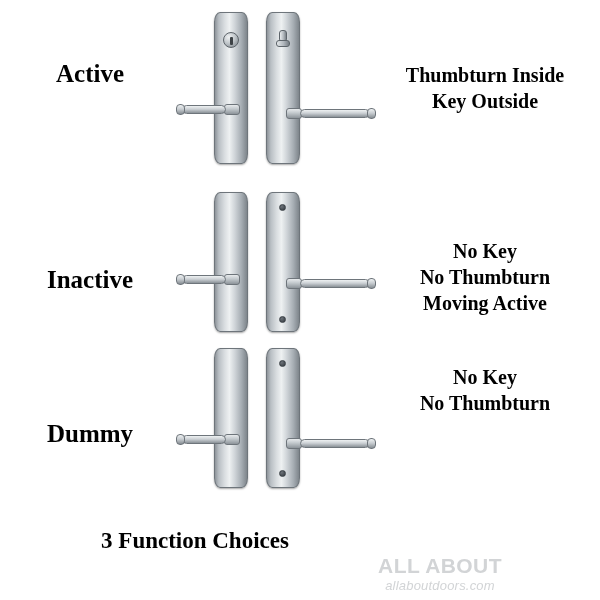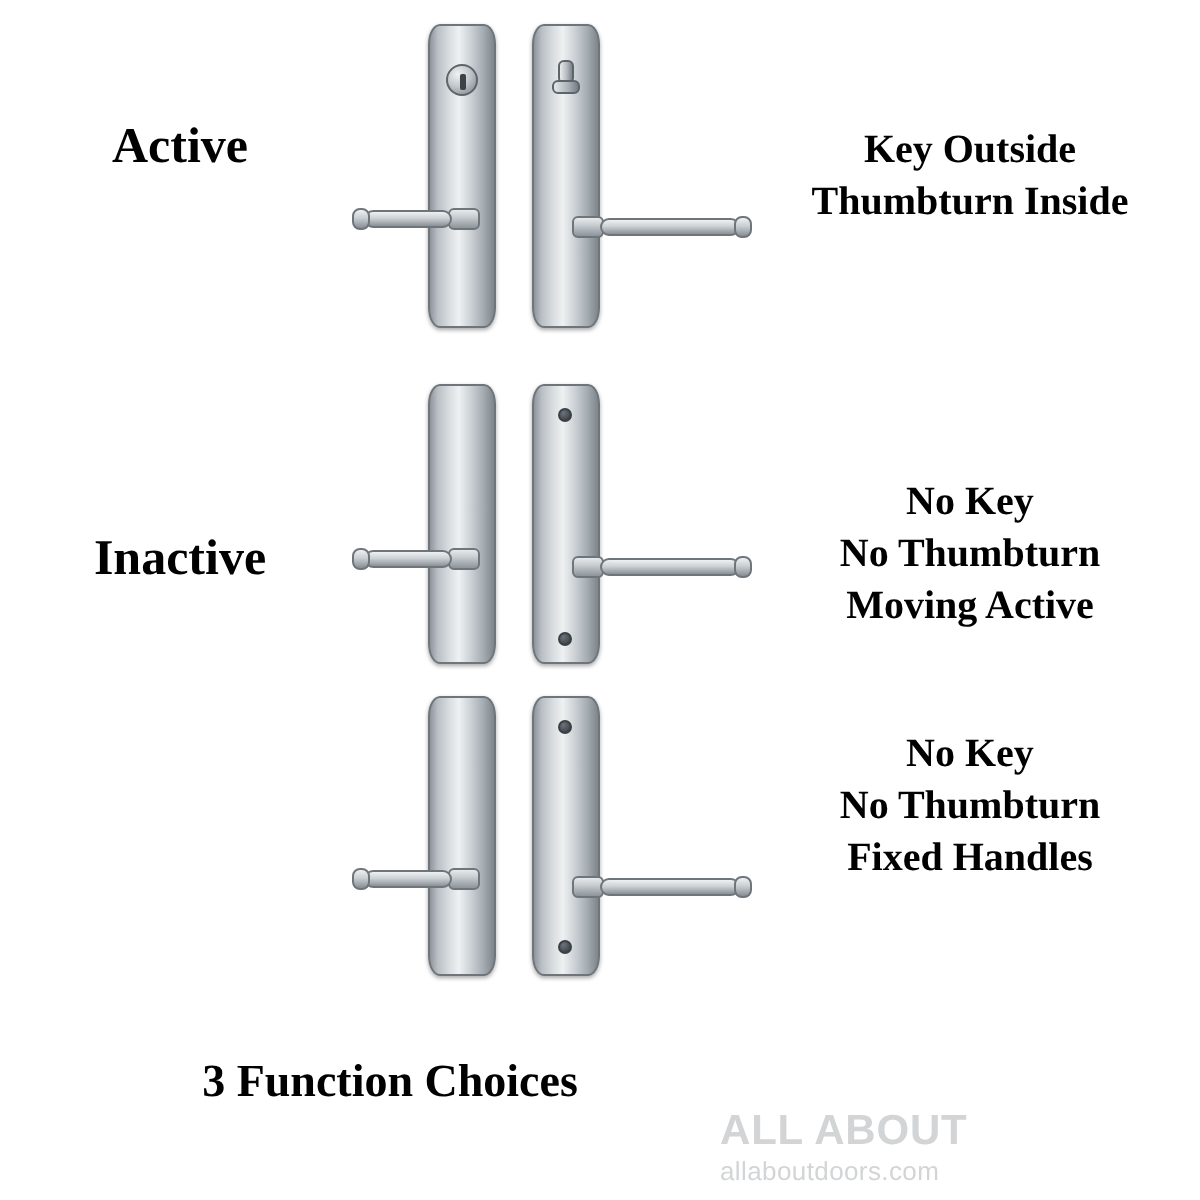--- a/index.html
+++ b/index.html
@@ -218,24 +218,24 @@
     width: 330px;
     text-align: center;
     font-size: 23px;
     font-weight: bold;
     font-family: "Liberation Serif", serif;
   }
 
   
   .logo {
     position: absolute;
-    right: 0;
+    right: 12px;
     bottom: 8px;
     width: 184px;
-    text-align: left;
+    text-align: center;
     color: #d2d4d6;
     font-family: "Liberation Sans", sans-serif;
     line-height: 1.0;
     user-select: none;
   }
   .logo .l1 {
     font-size: 21px;
     font-weight: bold;
     letter-spacing: 0.4px;
   }
@@ -253,20 +253,21 @@
   .logo .l3 {
     font-size: 27px;
     font-weight: bold;
     letter-spacing: 0.2px;
   }
   .logo .l4 {
     font-size: 13px;
     font-weight: normal;
     letter-spacing: 0.2px;
     margin-top: 3px;
+    font-style: italic;
   }
 </style>
 </head>
 <body>
 
 <div class="diagram">
 
   <div class="row row-0">
     <div class="row-label">Active</div>
 
@@ -287,22 +288,22 @@
         <div class="tip"></div>
       </div>
       <div class="lever right">
         <div class="neck"></div>
         <div class="bar"></div>
         <div class="tip"></div>
       </div>
     </div>
 
     <div class="row-desc">
+      <div>Thumbturn Inside</div>
       <div>Key Outside</div>
-      <div>Thumbturn Inside</div>
     </div>
   </div>
 
   <div class="row row-1">
     <div class="row-label">Inactive</div>
 
     <div class="hardware">
       <div class="plate left"></div>
       <div class="plate right"></div>
 
@@ -322,20 +323,21 @@
     </div>
 
     <div class="row-desc">
       <div>No Key</div>
       <div>No Thumbturn</div>
       <div>Moving Active</div>
     </div>
   </div>
 
   <div class="row row-2">
+    <div class="row-label">Dummy</div>
 
     <div class="hardware">
       <div class="plate left"></div>
       <div class="plate right"></div>
 
       <div class="screw" style="left:89px; top:20px;"></div>
       <div class="screw" style="left:89px; top:130px;"></div>
 
       <div class="lever left">
         <div class="neck"></div>
@@ -345,21 +347,20 @@
       <div class="lever right">
         <div class="neck"></div>
         <div class="bar"></div>
         <div class="tip"></div>
       </div>
     </div>
 
     <div class="row-desc">
       <div>No Key</div>
       <div>No Thumbturn</div>
-      <div>Fixed Handles</div>
     </div>
   </div>
 
   <div class="footer-caption">3 Function Choices</div>
 
   <div class="logo">
     <div class="l1">ALL ABOUT</div>
     <div class="l4">allaboutdoors.com</div>
   </div>
 

